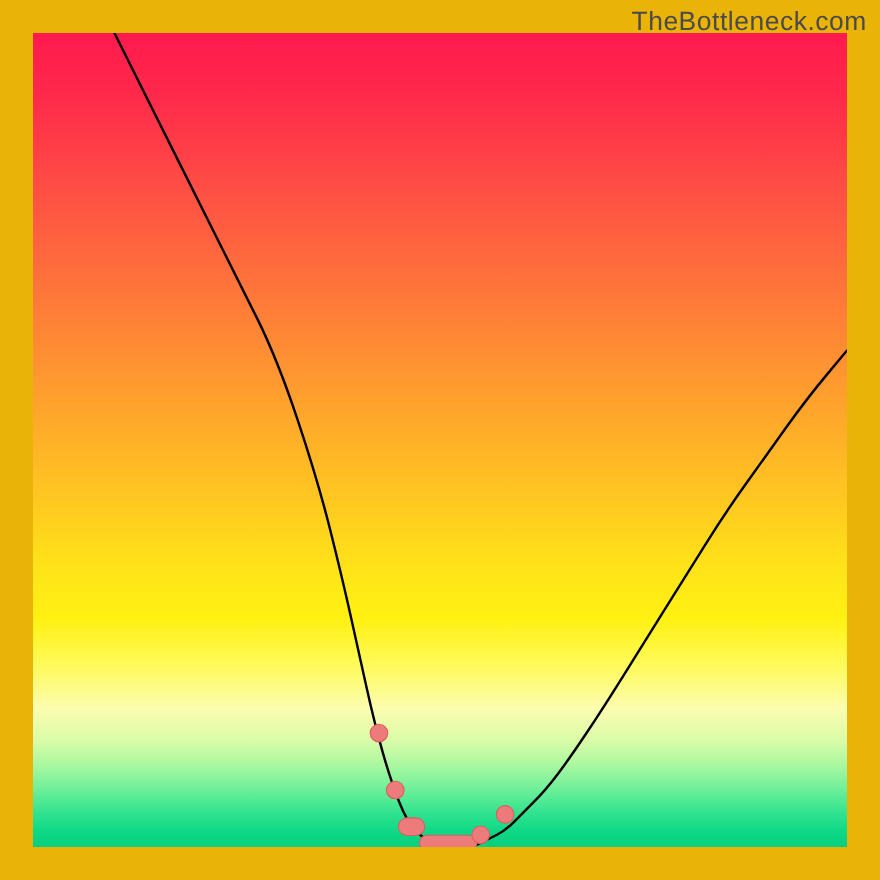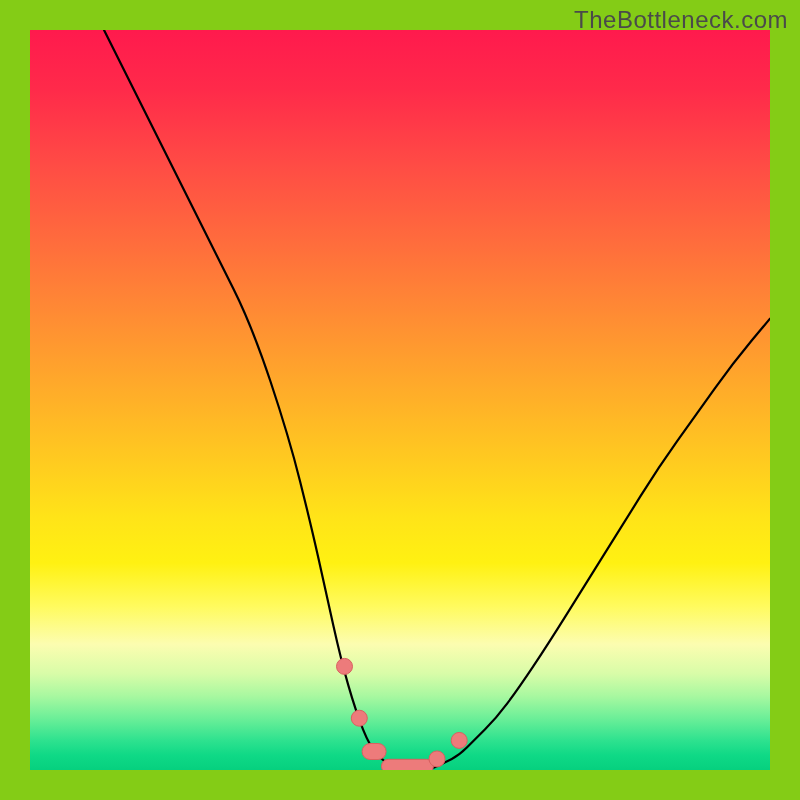--- a/index.html
+++ b/index.html
@@ -8,21 +8,21 @@
     width: 800px;
     height: 800px;
     overflow: hidden;
     background: #000;
     font-family: Arial, Helvetica, sans-serif;
   }
   .outer {
     position: relative;
     width: 800px;
     height: 800px;
-    background: #84cc16;
+    background: #eab308;
   }
   .plot {
     position: absolute;
     left: 30px;
     top: 30px;
     width: 740px;
     height: 740px;
     background: linear-gradient(to bottom,
       #ff1a4d 0%,
       #ff2a4a 8%,

